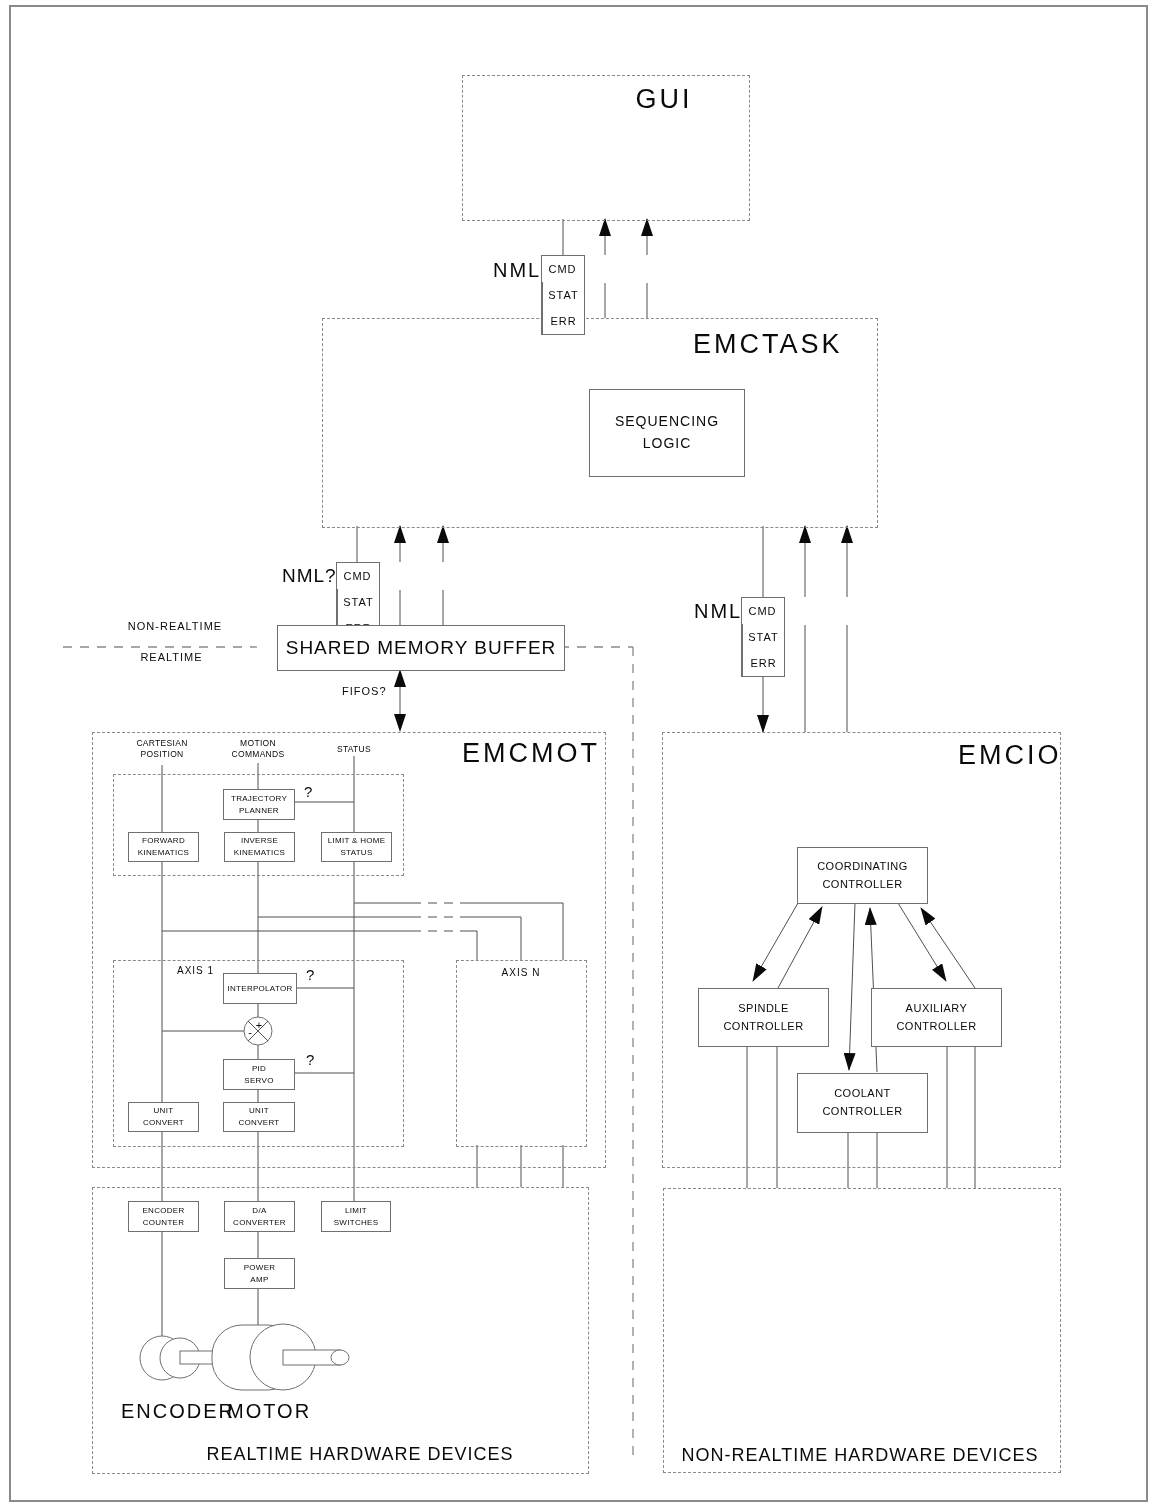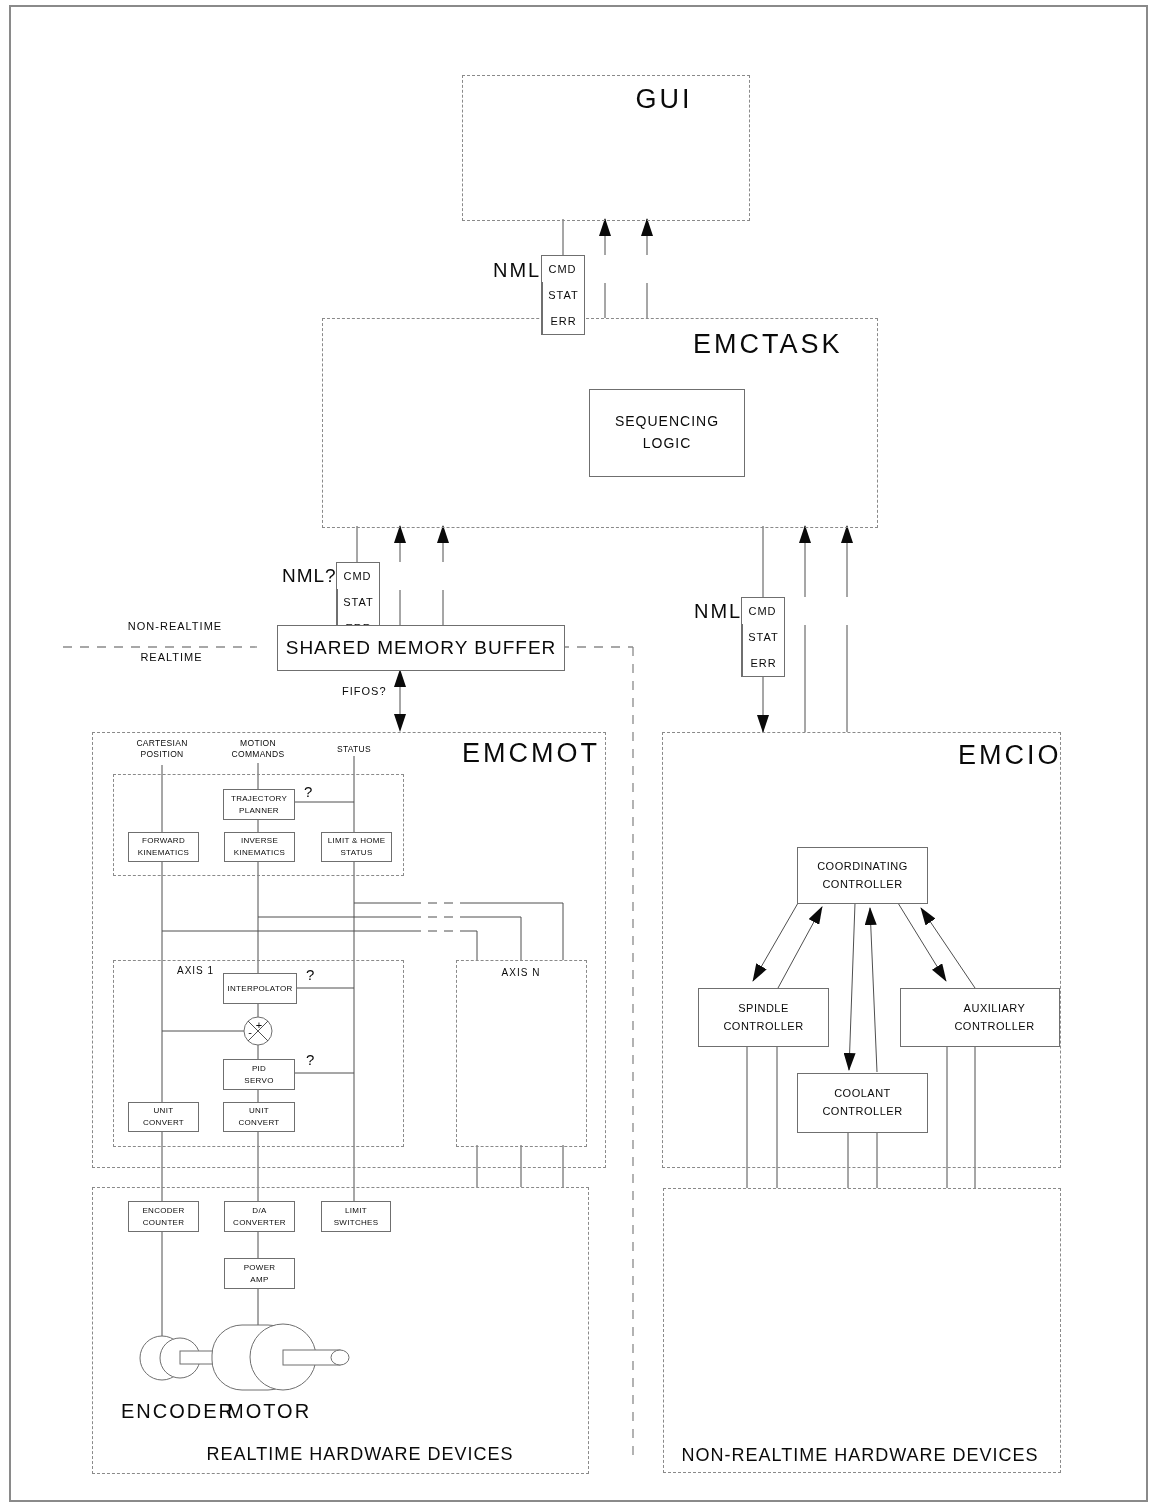--- a/index.html
+++ b/index.html
@@ -208,21 +208,21 @@
 SERVO</div>
   <div class="sbox fs8" style="left:128px;top:1102px;width:69px;height:28px;">UNIT
 CONVERT</div>
   <div class="sbox fs8" style="left:223px;top:1102px;width:70px;height:28px;">UNIT
 CONVERT</div>
 
   <div class="sbox fs11" style="left:797px;top:847px;width:129px;height:55px;">COORDINATING
 CONTROLLER</div>
   <div class="sbox fs11" style="left:698px;top:988px;width:129px;height:57px;">SPINDLE
 CONTROLLER</div>
-  <div class="sbox fs11" style="left:900px;top:988px;width:129px;height:57px;padding-left:29px;">AUXILIARY
+  <div class="sbox fs11" style="left:871px;top:988px;width:129px;height:57px;">AUXILIARY
 CONTROLLER</div>
   <div class="sbox fs11" style="left:797px;top:1073px;width:129px;height:58px;">COOLANT
 CONTROLLER</div>
 
   <div class="sbox fs8" style="left:128px;top:1201px;width:69px;height:29px;">ENCODER
 COUNTER</div>
   <div class="sbox fs8" style="left:224px;top:1201px;width:69px;height:29px;">D/A
 CONVERTER</div>
   <div class="sbox fs8" style="left:321px;top:1201px;width:68px;height:29px;">LIMIT
 SWITCHES</div>

